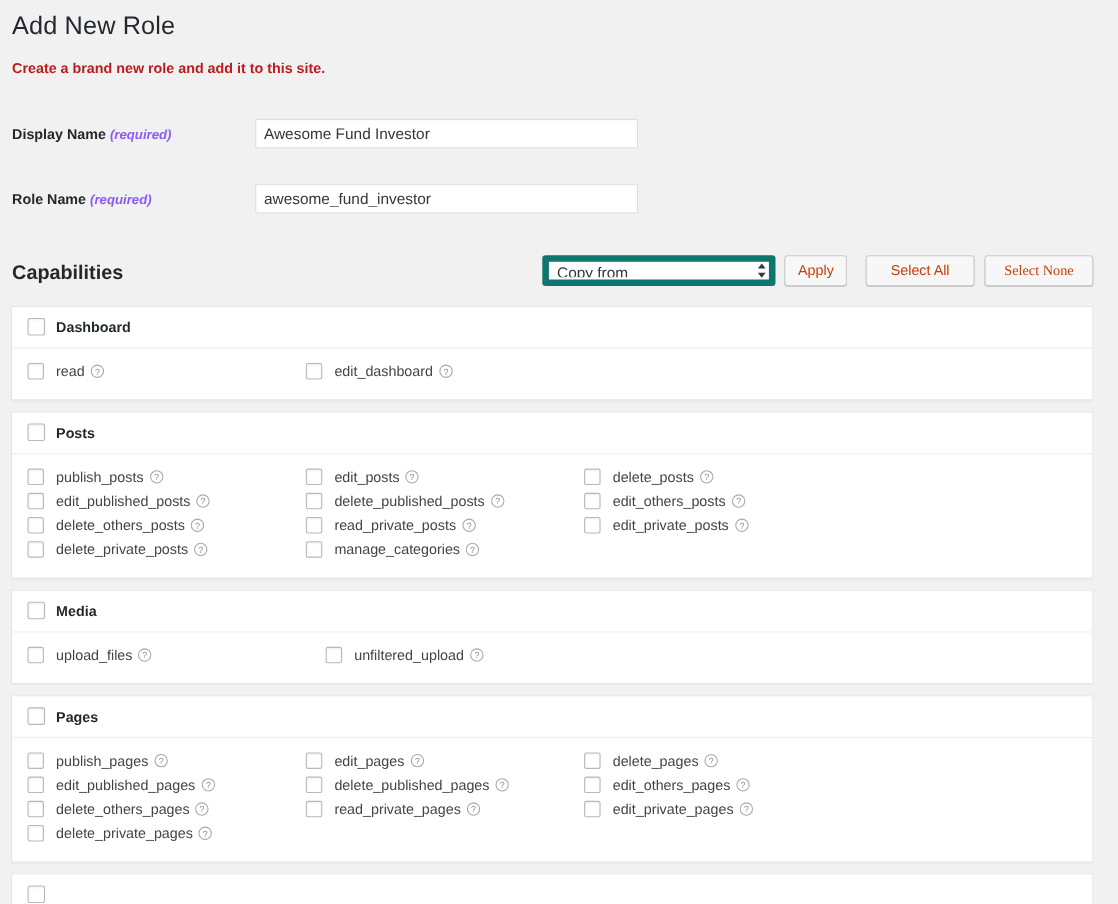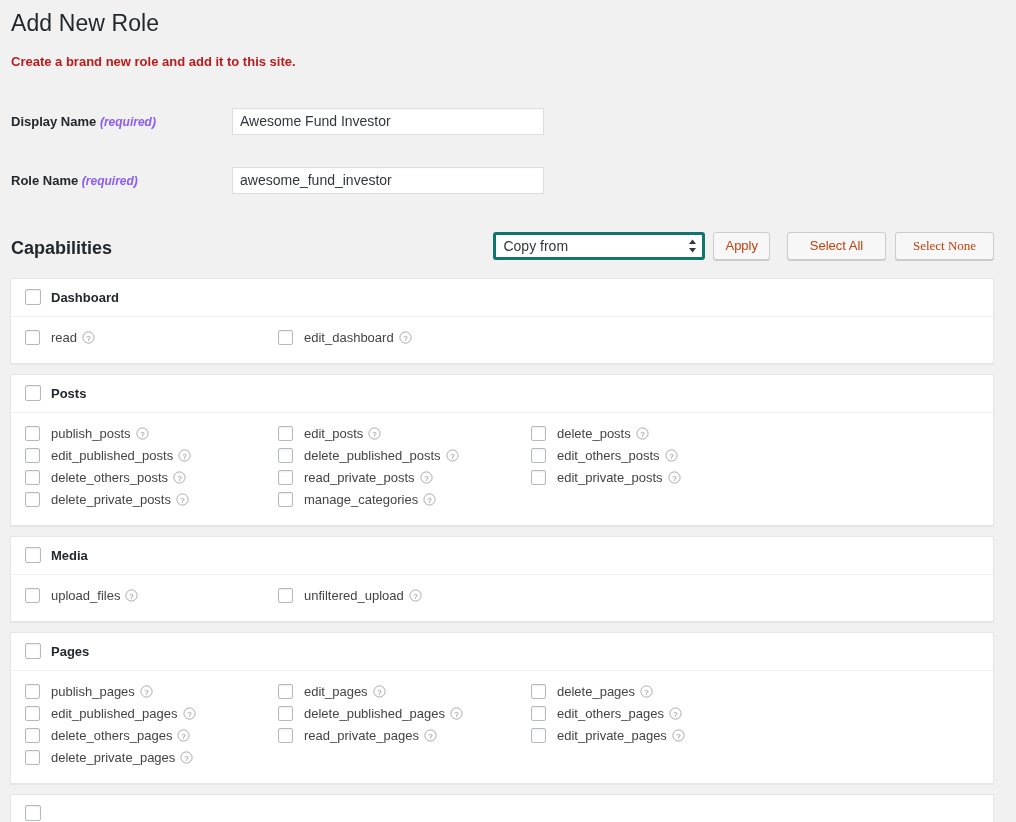--- a/index.html
+++ b/index.html
@@ -60,21 +60,21 @@
     white-space: nowrap;
   }
   .form-label .req {
     font-weight: bold;
     font-style: italic;
     font-size: 12px;
     color: #8b5cf6;
   }
   .form-cell { vertical-align: middle; padding: 0; }
   .text-input {
-    width: 312px;
+    width: 348px;
     height: 27px;
     box-sizing: border-box;
     padding: 2px 7px;
     border: 1px solid #ddd;
     background: #fff;
     color: #32373c;
     font-family: "Liberation Sans", sans-serif;
     font-size: 14px;
     border-radius: 0;
     outline: none;
@@ -102,21 +102,21 @@
     right: 0;
     top: 0;
     display: flex;
     align-items: center;
   }
   .copy-select {
     width: 212px;
     height: 28px;
     box-sizing: border-box;
     padding: 2px 22px 2px 7px;
-    border: 3px solid #0f766e;
+    border: 6px solid #0f766e;
     background: #fff;
     color: #32373c;
     font-family: "Liberation Sans", sans-serif;
     font-size: 14px;
     border-radius: 3px;
     outline: none;
     -webkit-appearance: none;
     -moz-appearance: none;
     appearance: none;
     position: relative;
@@ -385,21 +385,21 @@
             <div class="cap-item">&nbsp;</div>
           </div>
         </div>
       </div>
       <div class="panel">
         <div class="panel-head">
           <span class="cbx cbx-head"></span>
           <span class="panel-title">Media</span>
         </div>
         <div class="panel-body">
-          <div class="cap-grid" style="grid-template-columns: 253px auto;">
+          <div class="cap-grid" style="grid-template-columns: 253px auto; gap: 18px;">
             <div class="cap-item">
               <span class="cbx"></span>
               <span class="cap-name">upload_files</span>
               <span class="help-icon"><svg width="13" height="13" viewBox="0 0 13 13" aria-hidden="true">
                   <circle cx="6.5" cy="6.5" r="5.6" fill="none" stroke="#aaa" stroke-width="1"></circle>
                   <text x="6.5" y="9.6" text-anchor="middle" font-family="Liberation Sans, sans-serif" font-size="8" fill="#888">?</text>
                 </svg></span>
             </div>
             <div class="cap-item">
               <span class="cbx"></span>

